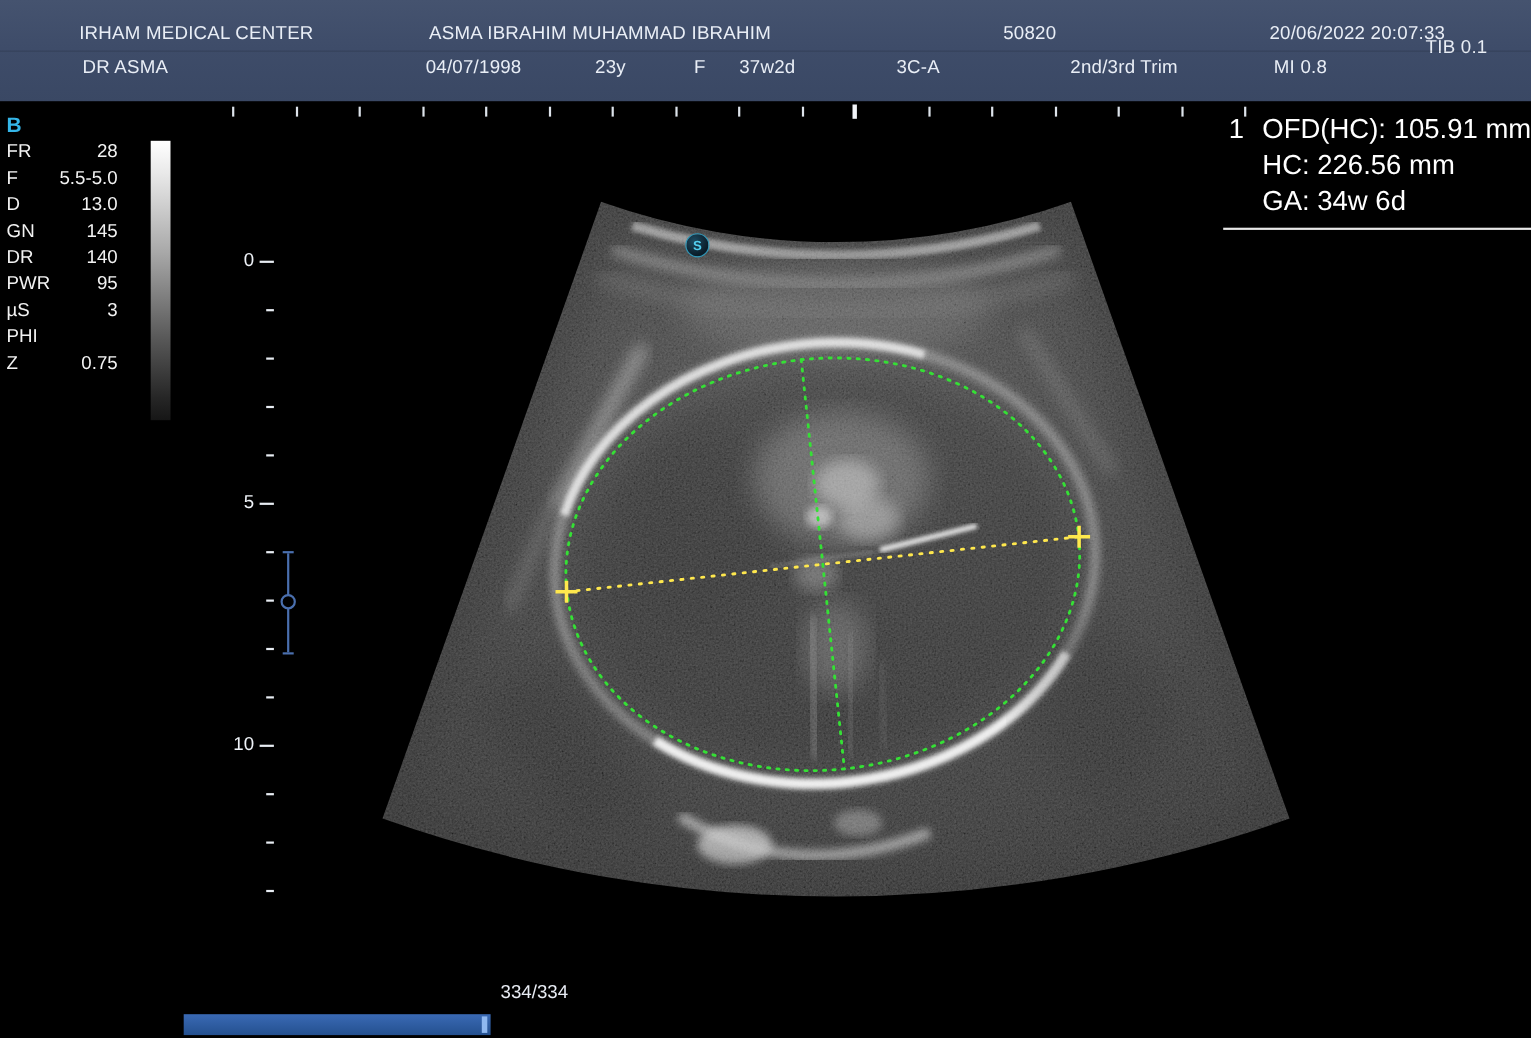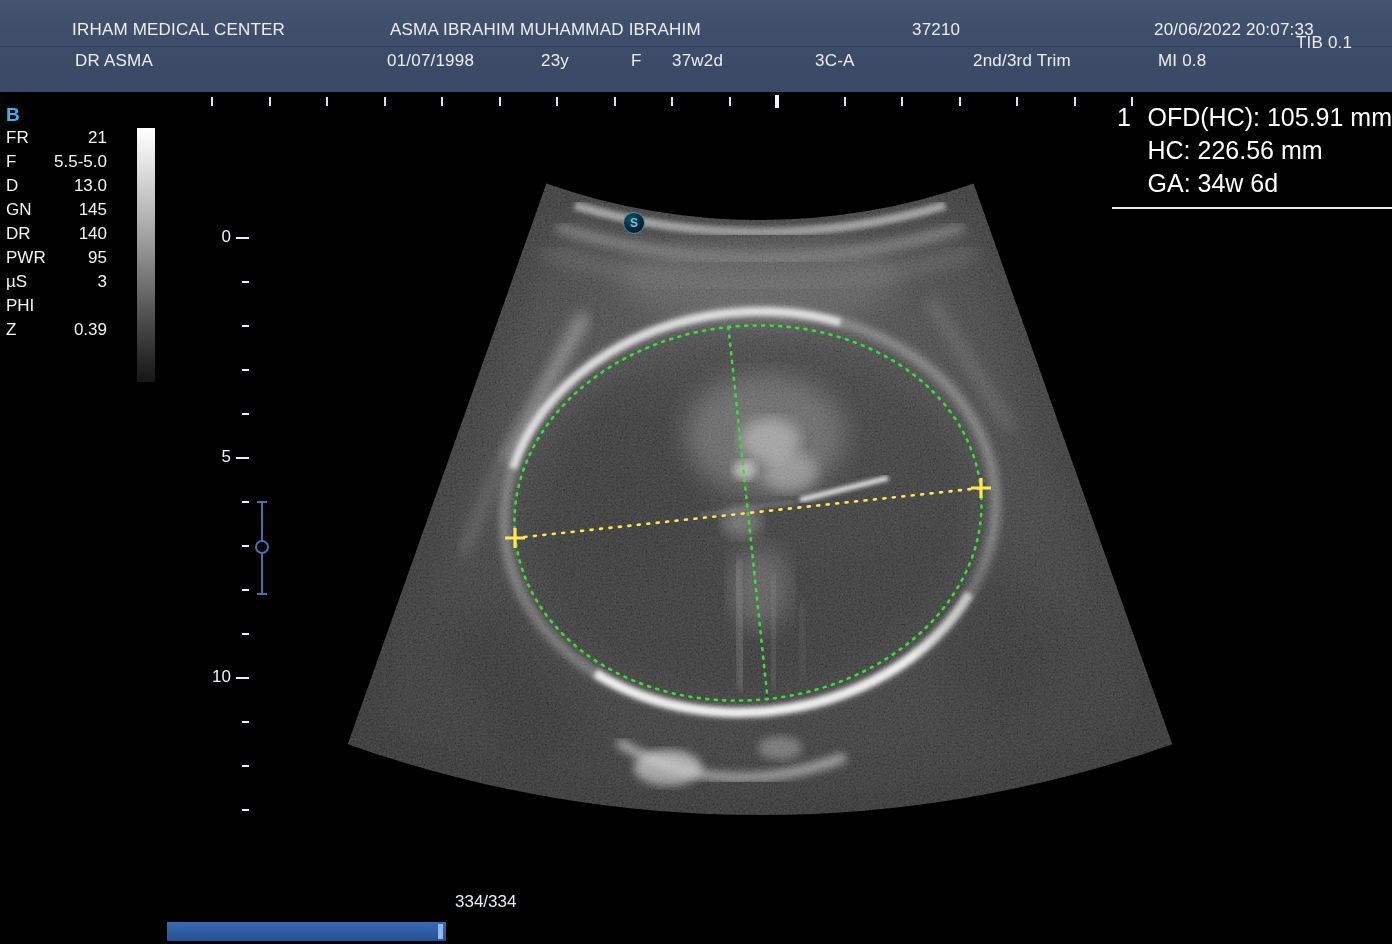--- a/index.html
+++ b/index.html
@@ -148,39 +148,39 @@
     <g>
       <line x1="515" y1="538" x2="981" y2="488" stroke="#ffe84d" stroke-width="2.6" stroke-dasharray="2 7.5" stroke-linecap="round"></line>
       <path d="M505,538 H525 M515,528 V548" stroke="#ffe84d" stroke-width="3.2" fill="none"></path>
       <path d="M971,488 H991 M981,478 V498" stroke="#ffe84d" stroke-width="3.2" fill="none"></path>
     </g>
   </svg>
 
   <div id="patient-bar">
     <span class="hcell" style="left:72px;top:20px">IRHAM MEDICAL CENTER</span>
     <span class="hcell" style="left:390px;top:20px">ASMA IBRAHIM MUHAMMAD IBRAHIM</span>
-    <span class="hcell" style="left:912px;top:20px">37210</span>
+    <span class="hcell" style="left:912px;top:20px">50820</span>
     <span class="hcell" style="left:1154px;top:20px">20/06/2022 20:07:33</span>
 
     <span class="hcell" style="left:75px;top:51px">DR ASMA</span>
-    <span class="hcell" style="left:387px;top:51px">01/07/1998</span>
+    <span class="hcell" style="left:387px;top:51px">04/07/1998</span>
     <span class="hcell" style="left:541px;top:51px">23y</span>
     <span class="hcell" style="left:631px;top:51px">F</span>
     <span class="hcell" style="left:672px;top:51px">37w2d</span>
     <span class="hcell" style="left:815px;top:51px">3C-A</span>
     <span class="hcell" style="left:973px;top:51px">2nd/3rd Trim</span>
     <span class="hcell" style="left:1158px;top:51px">MI 0.8</span>
     <span class="hcell" style="left:1296px;top:33px">TIB 0.1</span>
   </div>
 
   <div id="params">
     <span id="mode-indicator">B</span>
     <div class="prow">
       <span>FR</span>
-      <span>21</span>
+      <span>28</span>
     </div>
     <div class="prow">
       <span>F</span>
       <span>5.5-5.0</span>
     </div>
     <div class="prow">
       <span>D</span>
       <span>13.0</span>
     </div>
     <div class="prow">
@@ -198,21 +198,21 @@
     <div class="prow">
       <span>µS</span>
       <span>3</span>
     </div>
     <div class="prow">
       <span>PHI</span>
       <span></span>
     </div>
     <div class="prow">
       <span>Z</span>
-      <span>0.39</span>
+      <span>0.75</span>
     </div>
   </div>
 
   <div id="graybar"></div>
 
   <div id="width-ruler">
       <div class="htick" style="left: 0px;"></div>
       <div class="htick" style="left: 57.5px;"></div>
       <div class="htick" style="left: 115px;"></div>
       <div class="htick" style="left: 172.5px;"></div>

